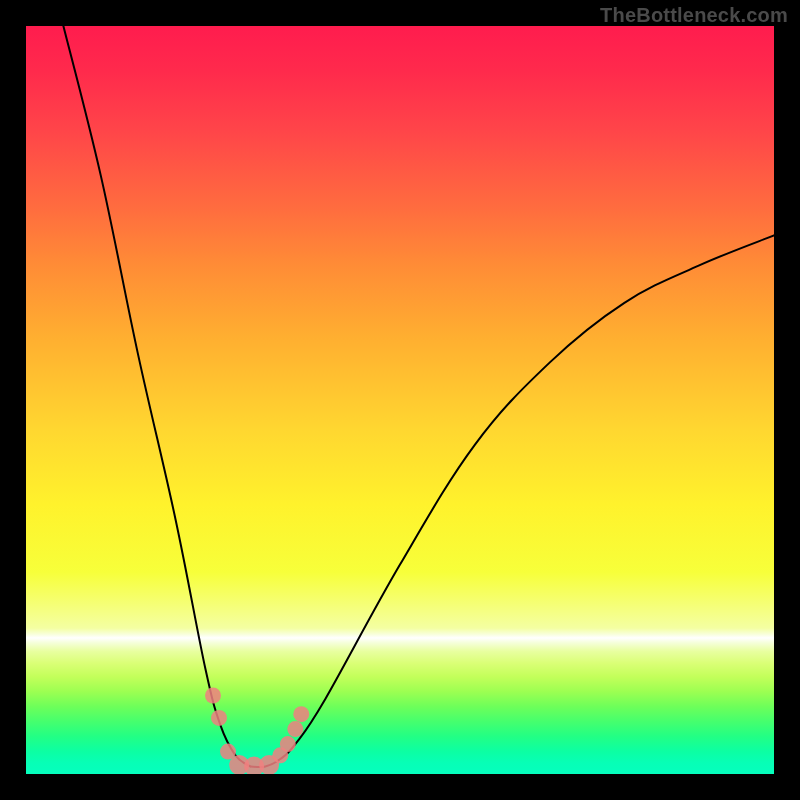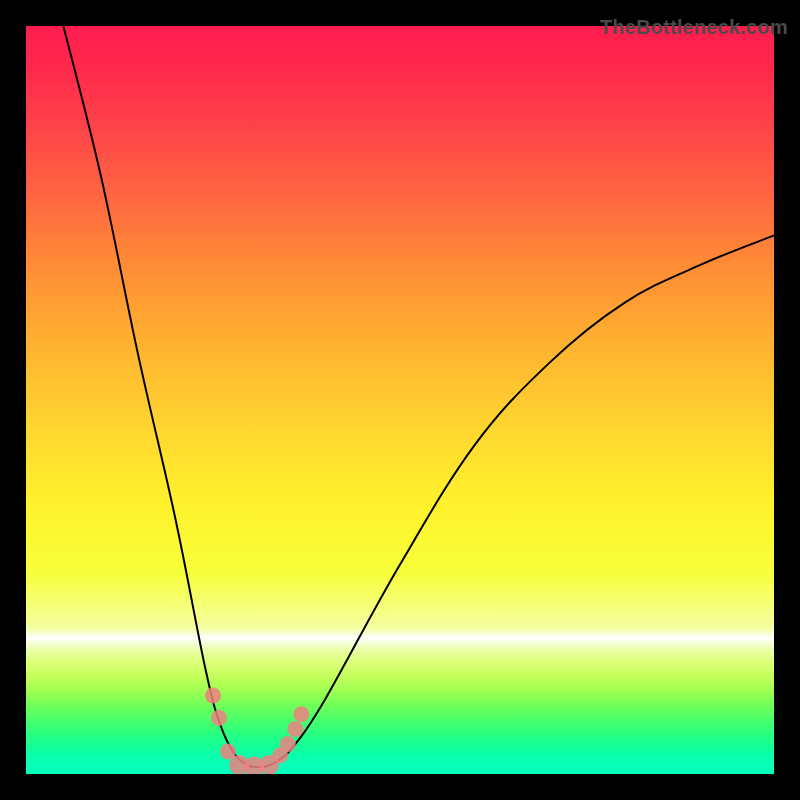--- a/index.html
+++ b/index.html
@@ -67,21 +67,21 @@
     stroke: #000;
     stroke-width: 2;
     stroke-linecap: round;
   }
   .marker {
     fill: #f08080;
     fill-opacity: 0.85;
   }
   .watermark {
     position: absolute;
-    top: 16px;
+    top: 4px;
     right: 12px;
     font-family: -apple-system, "Segoe UI", Arial, sans-serif;
     font-size: 20px;
     font-weight: 600;
     color: #4a4a4a;
     user-select: none;
     letter-spacing: 0.2px;
   }
 </style>
 </head>

